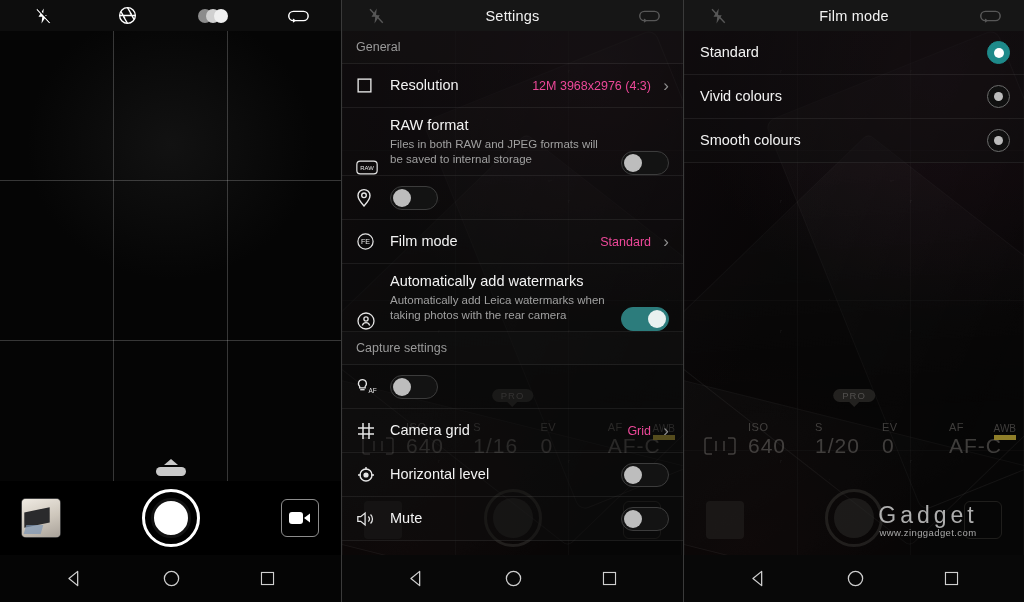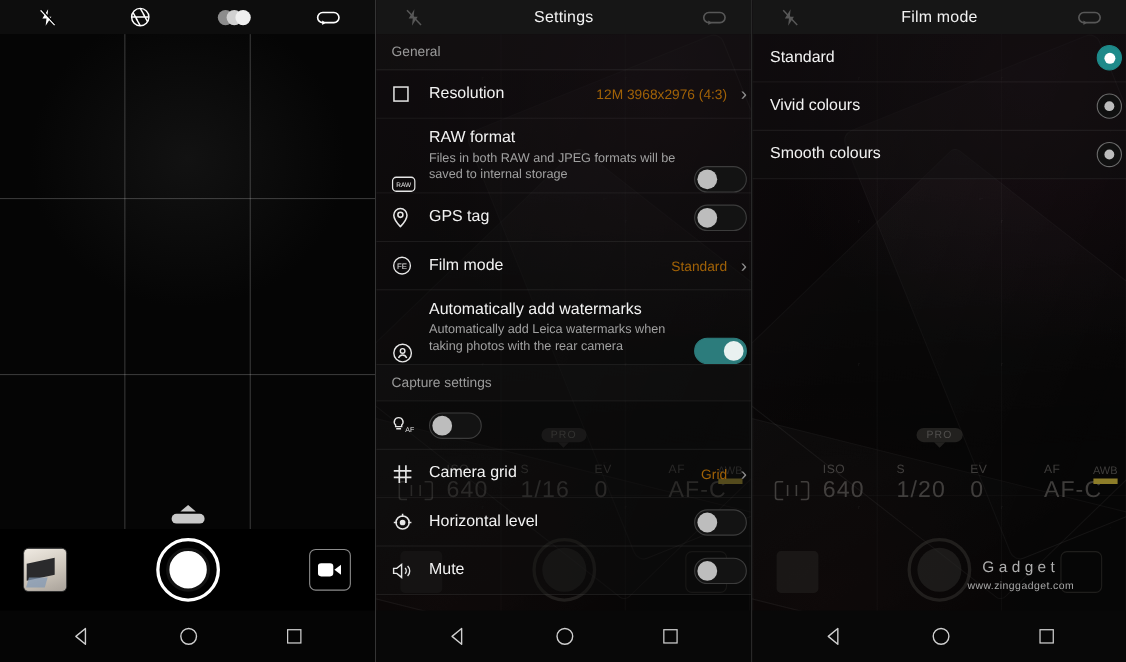--- a/index.html
+++ b/index.html
@@ -79,27 +79,27 @@
 
   .navbar { position:absolute; left:0; bottom:0; width:100%; height:47px; background:#050505;
             display:flex; align-items:center; justify-content:center; gap:78px; }
   .p2 .navbar, .p3 .navbar { background:#080808; }
 
   
   .list { position:absolute; left:0; top:31px; right:0; bottom:47px; }
   .sec-head { height:33px; display:flex; align-items:center; padding-left:14px;
               color:#9a9a9a; font-size:12.5px; background:rgba(20,20,20,.55);
               border-bottom:1px solid rgba(255,255,255,.07); }
-  .row { position:relative; display:flex; align-items:center; padding:0 4px 0 14px;
+  .row { position:relative; display:flex; align-items:center; padding:0 14px 0 14px;
          background:rgba(16,16,16,.45); border-bottom:1px solid rgba(255,255,255,.07); min-height:44px; }
   .row .ic { width:34px; flex:0 0 34px; display:flex; align-items:center; justify-content:flex-start; color:#e6e6e6; }
   .row .labels { flex:1; padding:8px 8px 8px 0; min-width:0; }
   .row .lab { color:#f3f3f3; font-size:14.5px; line-height:19px; }
   .row .sub { color:#a0a0a0; font-size:11.5px; line-height:15px; margin-top:2px; }
-  .row .val { color:#a16207; font-size:12.5px; white-space:nowrap; margin-right:6px; }
+  .row .val { color:#ec4899; font-size:12.5px; white-space:nowrap; margin-right:6px; }
   .row .chev { color:#8e8e8e; font-size:17px; line-height:1; width:12px; text-align:right; }
   .row.tall { min-height:62px;align-items:flex-end; }
 
   .toggle { width:48px; height:24px; border-radius:12px; position:relative; flex:0 0 48px;
             background:#131313; border:1px solid #3c3c3c; }
   .toggle .knob { position:absolute; top:2px; left:2px; width:18px; height:18px; border-radius:50%; background:#bdbdbd; }
   .toggle.on { background:#2c7c7c; border-color:#2c7c7c; }
   .toggle.on .knob { left:auto; right:2px; background:#e9f1f0; }
 
   .radio { width:23px; height:23px; border-radius:50%; flex:0 0 23px; position:relative;
@@ -125,21 +125,21 @@
   .hud-thumb { position:absolute; left:22px; bottom:10px; width:38px; height:38px; border-radius:4px; background:#2a2927; opacity:.8; }
   .hud-shutter { position:absolute; left:50%; bottom:2px; transform:translateX(-50%); width:58px; height:58px;
                  border-radius:50%; border:3px solid #34322f; display:flex; align-items:center; justify-content:center; }
   .hud-shutter i { width:40px; height:40px; border-radius:50%; background:#2b2a28; }
   .hud-vid { position:absolute; right:22px; bottom:10px; width:38px; height:38px; border-radius:6px; border:1px solid #35332f; }
 
   
   .wm { position:absolute; right:12px; bottom:64px; width:168px; text-align:center;
         color:#d8d8d8; opacity:.80; pointer-events:none; user-select:none; }
   .wm .zing { font-size:55px; line-height:50px; font-family:"DejaVu Sans", sans-serif; font-weight:300; letter-spacing:-1px; }
-  .wm .gad { font-size:14px; letter-spacing:4px; line-height:20px; margin-top:-4px; }
+  .wm .gad { font-size:23px; letter-spacing:4px; line-height:20px; margin-top:-4px; }
   .wm .url { font-size:9.5px; letter-spacing:.4px; margin-top:2px; color:#cfcfcf; }
 
   .scrim { position:absolute; inset:0; background:rgba(0,0,0,.30); }
 </style>
 </head>
 <body>
 
 <div class="screens">
 
   <div class="panel p1">
@@ -310,23 +310,20 @@
           </div>
       </div>
 
       <div class="row">
         <div class="ic">
           <svg width="16" height="19" viewBox="0 0 16 19" fill="none" stroke="#e6e6e6" stroke-width="1.4">
             <path d="M8 18s6-6.4 6-10.4A6 6 0 0 0 2 7.6C2 11.6 8 18 8 18z"></path>
               <circle cx="8" cy="7.3" r="2.3"></circle>
           </svg>
         </div>
-        <div class="labels">
-            <div class="lab">GPS tag</div>
-          </div>
         <div class="toggle">
             <div class="knob"></div>
           </div>
       </div>
 
       <div class="row">
         <div class="ic">
           <svg width="19" height="19" viewBox="0 0 20 20" fill="none" stroke="#e6e6e6" stroke-width="1.3">
             <circle cx="10" cy="10" r="8"></circle>
             <text x="10" y="13" font-size="7.5" fill="#e6e6e6" stroke="none" text-anchor="middle" font-family="Liberation Sans, sans-serif">FE</text>

